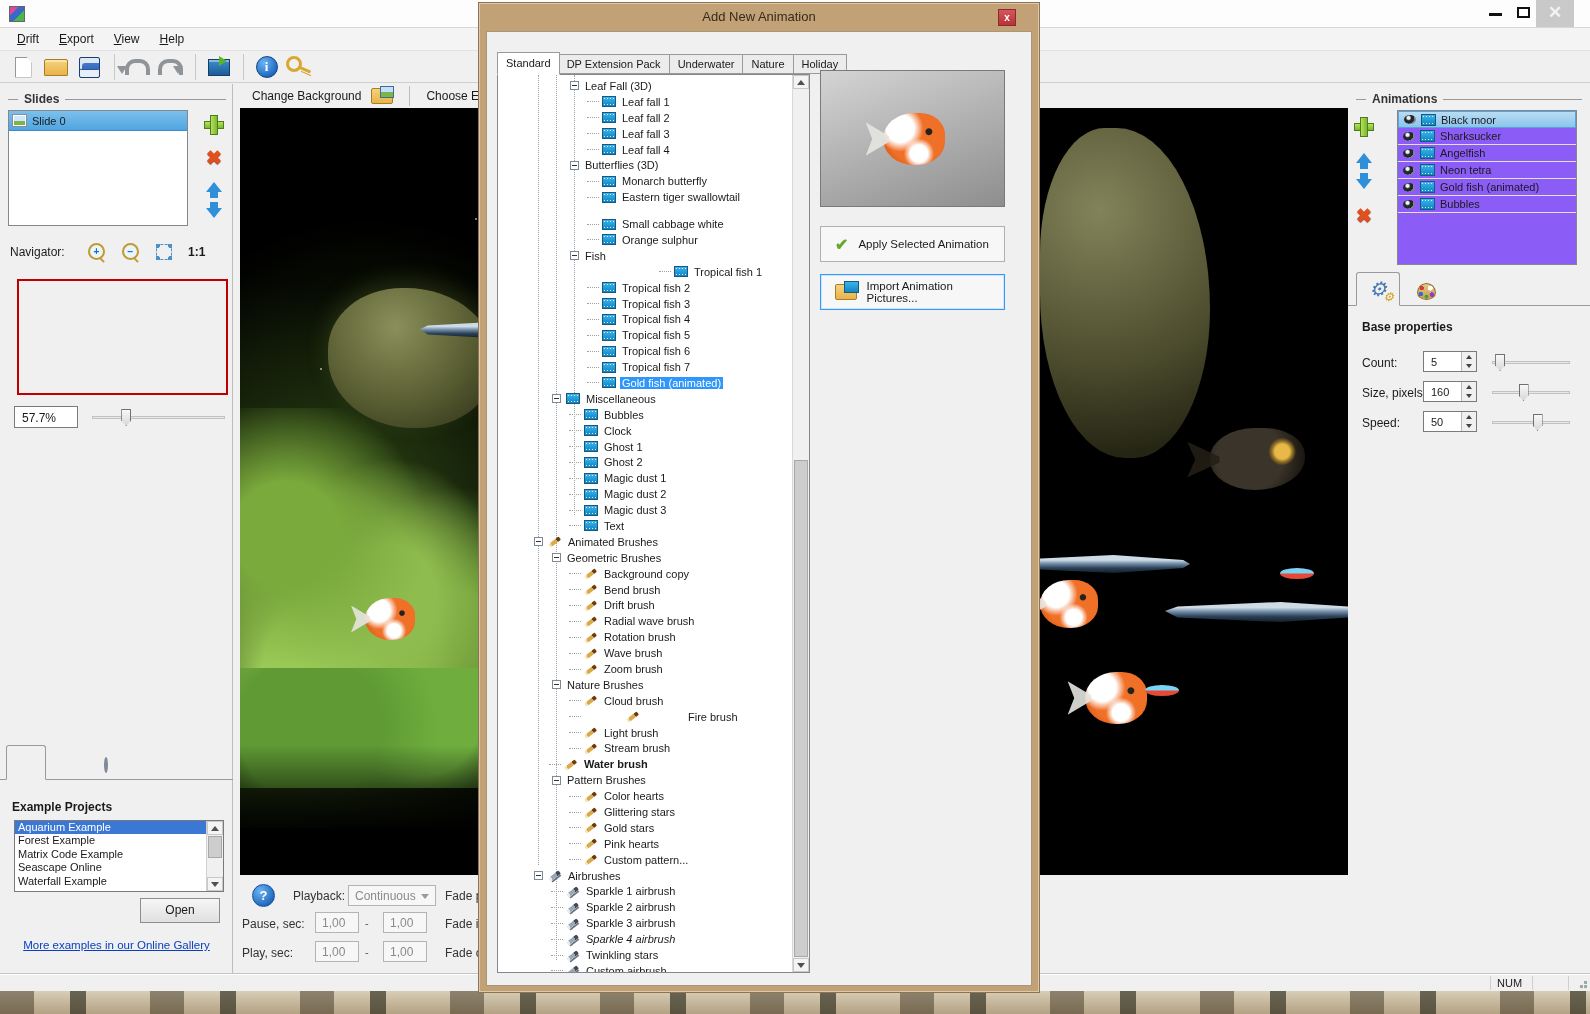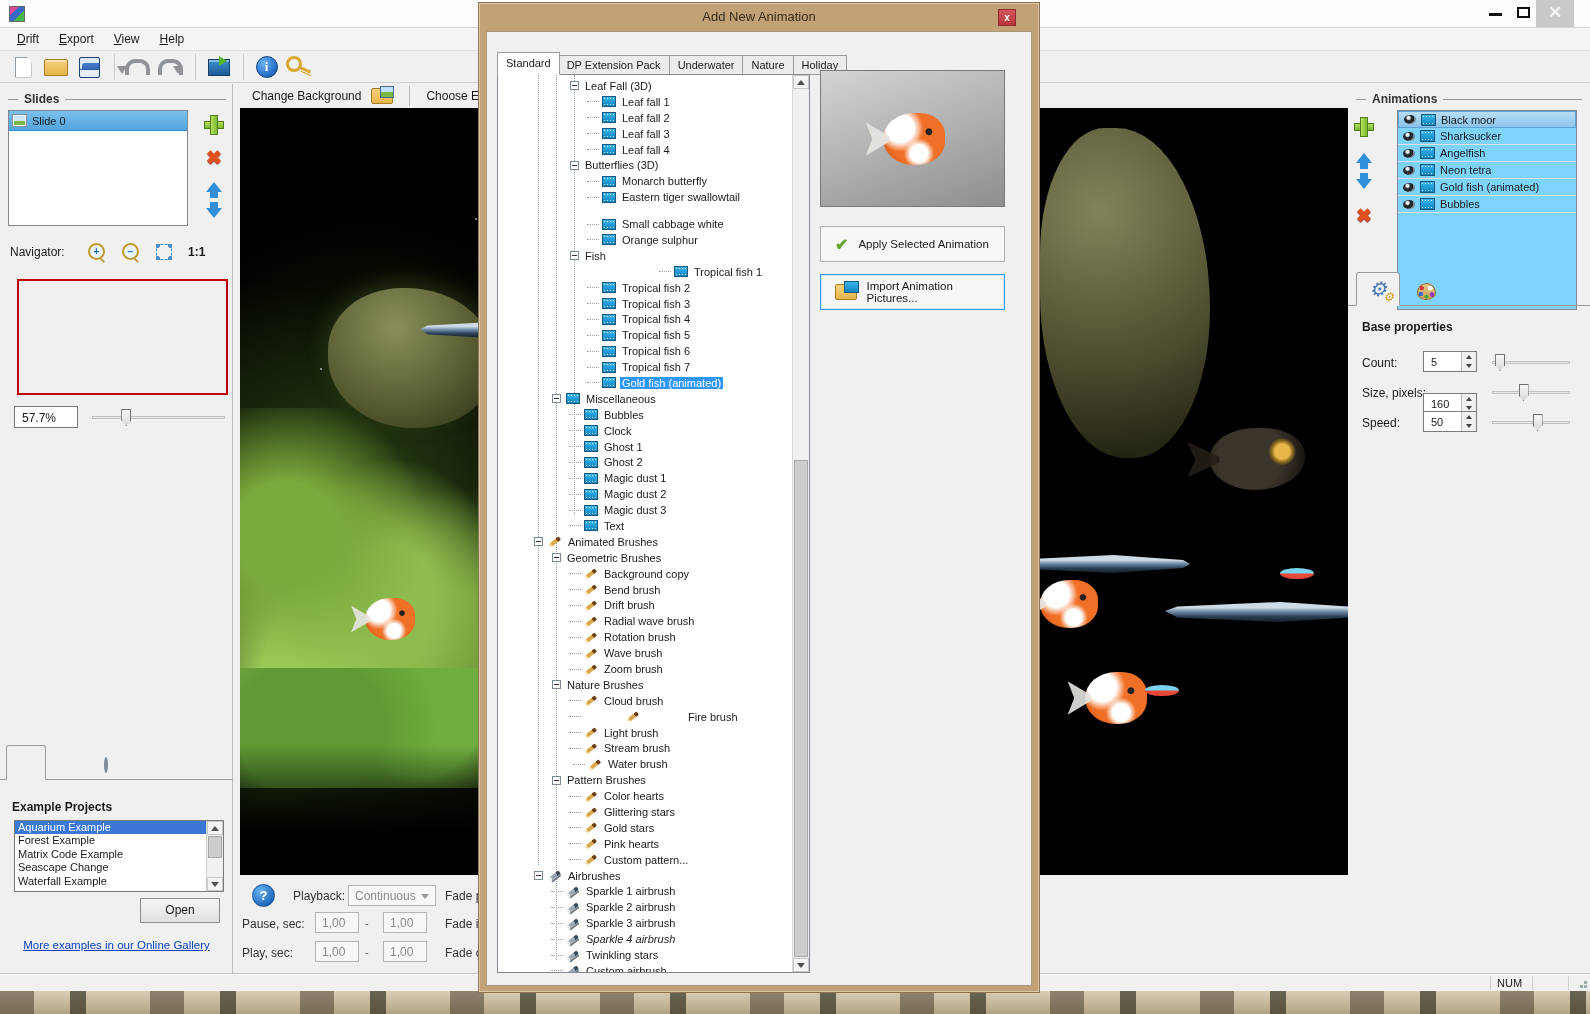--- a/index.html
+++ b/index.html
@@ -191,21 +191,21 @@
                  radial-gradient(circle at 45% 80%, #9aa 0 1.5px, transparent 2px),
                  radial-gradient(circle at 80% 45%, #9aa 0 1.5px, transparent 2px);}
   .desktop-strip{ position:absolute; left:0; top:991px; width:100%; height:23px;
      background: repeating-linear-gradient(90deg, rgba(50,40,22,.45) 0 34px, rgba(0,0,0,0) 34px 70px, rgba(30,30,16,.6) 70px 86px, rgba(0,0,0,0) 86px 150px),
                  linear-gradient(#d8cdb6,#b3a284);}
 
   
   .right-panel{ position:absolute; left:1348px; top:84px; width:242px; height:889px; background:#f0f0f0;}
   .anim-head{ position:absolute; left:8px; top:8px; width:226px;}
   .anim-btn-col{ position:absolute; left:4px; top:30px; }
-  .anim-list{ position:absolute; left:49px; top:26px; width:180px; height:200px; background:#7dd3fc; border:1px solid #828790;}
+  .anim-list{ position:absolute; left:49px; top:26px; width:180px; height:155px; background:#8b5cf6; border:1px solid #828790;}
   .anim-row{ height:17px; display:flex; align-items:center; gap:5px; padding-left:5px; border-bottom:1px solid #e2e2e2;}
   .anim-row.sel{ background:linear-gradient(#b8ddf4,#8cc4ec); border:1px solid #5aa2d8; }
   .eye{ width:12px; height:9px; border-radius:50%;
      background: radial-gradient(circle at 38% 32%, #eef2f4 0 14%, #23282d 30% 58%, #7a848c 60% 100%);}
   .film-ic{ position:relative; width:15px; height:12px; background:linear-gradient(#39b4ec,#1286c2); border:1px solid #19597e; flex:none;}
   .film-ic::before{ content:""; position:absolute; left:1px; right:1px; top:1px; height:1px;
      background:repeating-linear-gradient(90deg,#d6f0ff 0 1px, transparent 1px 3px);}
   .film-ic::after{ content:""; position:absolute; left:1px; right:1px; bottom:1px; height:1px;
      background:repeating-linear-gradient(90deg,#d6f0ff 0 1px, transparent 1px 3px);}
   .anim-label{ white-space:nowrap; }
@@ -230,21 +230,21 @@
   .spin .sp-dn::before{ content:""; border:3px solid transparent; border-top:4px solid #444; margin-bottom:-3px;}
   .bp-slider{ position:absolute; left:144px; width:78px; }
 
   
   .dialog{ position:absolute; left:478px; top:2px; width:562px; height:991px; background:#c2a176; border:1px solid #8e7353; box-shadow:inset 0 0 0 1px #dcc9ab; z-index:50;}
   .dlg-title{ position:absolute; left:0; top:0; width:100%; height:28px; text-align:center; font-size:13px; color:#352b1c; line-height:27px;}
   .dlg-close{ position:absolute; left:519px; top:6px; width:18px; height:17px; background:linear-gradient(#d4575c,#b83238); border:1px solid #8e2a2e;
      color:#fff; font-size:10px; font-weight:bold; text-align:center; line-height:15px;}
   .dlg-client{ position:absolute; left:7px; top:28px; width:546px; height:955px; background:#f0f0f0; border:1px solid #b5a astonishing;}
   .dlg-client{ border:1px solid #a89878; }
-  .dlg-tabs{ position:absolute; left:10px; top:20px; display:flex; align-items:flex-end; }
+  .dlg-tabs{ position:absolute; left:10px; top:20px; display:flex; align-items:center; }
   .dtab{ position:relative; height:20px; padding:3px 8px 0 8px; background:#ececec; border:1px solid #9a9a9a; border-left:none; font-size:11px; white-space:nowrap;}
   .dtab:first-child{ border-left:1px solid #9a9a9a; }
   .dtab.sel{ height:23px; background:#fff; border-bottom:1px solid #fff; z-index:2; padding-top:4px; border-left:1px solid #9a9a9a; margin-right:-1px;}
   .tree-wrap{ position:absolute; left:10px; top:42px; width:313px; height:899px; background:#fff; border:1px solid #828790; overflow:hidden;}
   .tree{ position:absolute; left:0; top:3px; right:17px; }
   .guide{ position:absolute; border-left:1px dotted #9aa2aa; width:0; }
   .trow{ position:relative; height:15.9px; display:flex; align-items:center; white-space:nowrap; font-size:11px;}
   .trow .slot{ width:17px; height:15.9px; display:flex; align-items:center; justify-content:center; flex:none;}
   .trow .conn{ width:12px; border-top:1px dotted #9aa2aa; }
   .trow .exp{ display:none; position:relative; width:9px; height:9px; background:#fff; border:1px solid #7a8a99; flex:none;}
@@ -345,21 +345,21 @@
         <span class="ptab" data-icon="camera">
           <i class="ic-camera"></i>
         </span>
     </div>
     <div class="examples-title">Example Projects</div>
     <div class="ex-list">
       <div class="ex-rows">
         <div class="ex-row sel">Aquarium Example</div>
           <div class="ex-row">Forest Example</div>
           <div class="ex-row">Matrix Code Example</div>
-          <div class="ex-row">Seascape Change</div>
+          <div class="ex-row">Seascape Online</div>
           <div class="ex-row">Waterfall Example</div>
       </div>
       <div class="vscroll">
         <span class="vs-up"></span>
         <span class="vs-thumb" style="top:15px; height:22px;"></span>
         <span class="vs-down"></span>
       </div>
     </div>
     <div class="open-btn">Open</div>
     <div class="gallery-link">More examples in our Online Gallery</div>
@@ -478,21 +478,21 @@
     <span class="spin" style="top:267px;"><span>5</span><span class="sp-btns">
           <span class="sp-up"></span>
           <span class="sp-dn"></span>
         </span></span>
     <span class="hslider bp-slider" style="top:268px;">
         <span class="track"></span>
         <span class="tb-thumb" style="left: 4%;"></span>
       </span>
 
     <span class="bp-label" style="top:302px;">Size, pixels:</span>
-    <span class="spin" style="top:297px;margin-top:12px;"><span>160</span><span class="sp-btns">
+    <span class="spin" style="top:297px;"><span>160</span><span class="sp-btns">
           <span class="sp-up"></span>
           <span class="sp-dn"></span>
         </span></span>
     <span class="hslider bp-slider" style="top:298px;">
         <span class="track"></span>
         <span class="tb-thumb" style="left: 34%;"></span>
       </span>
 
     <span class="bp-label" style="top:332px;">Speed:</span>
     <span class="spin" style="top:327px;"><span>50</span><span class="sp-btns">
@@ -860,21 +860,21 @@
             </div>
 
             <div class="trow" data-icon="brush" style="padding-left: 68px;">
               <span class="slot">
                 <span class="conn"></span>
               </span>
               <span class="t-icon"></span>
               <span class="t-label">Stream brush</span>
             </div>
 
-            <div class="trow" data-icon="brush" style="padding-left: 72px;">
+            <div class="trow" data-icon="brush" style="padding-left: 48px; font-weight: bold;">
               <span class="slot">
                 <span class="conn"></span>
               </span>
               <span class="t-icon"></span>
               <span class="t-label">Water brush</span>
             </div>
 
             <div class="trow" data-icon="none" data-exp="1" style="padding-left: 50px;">
               <span class="slot">
                 <span class="exp"></span>

